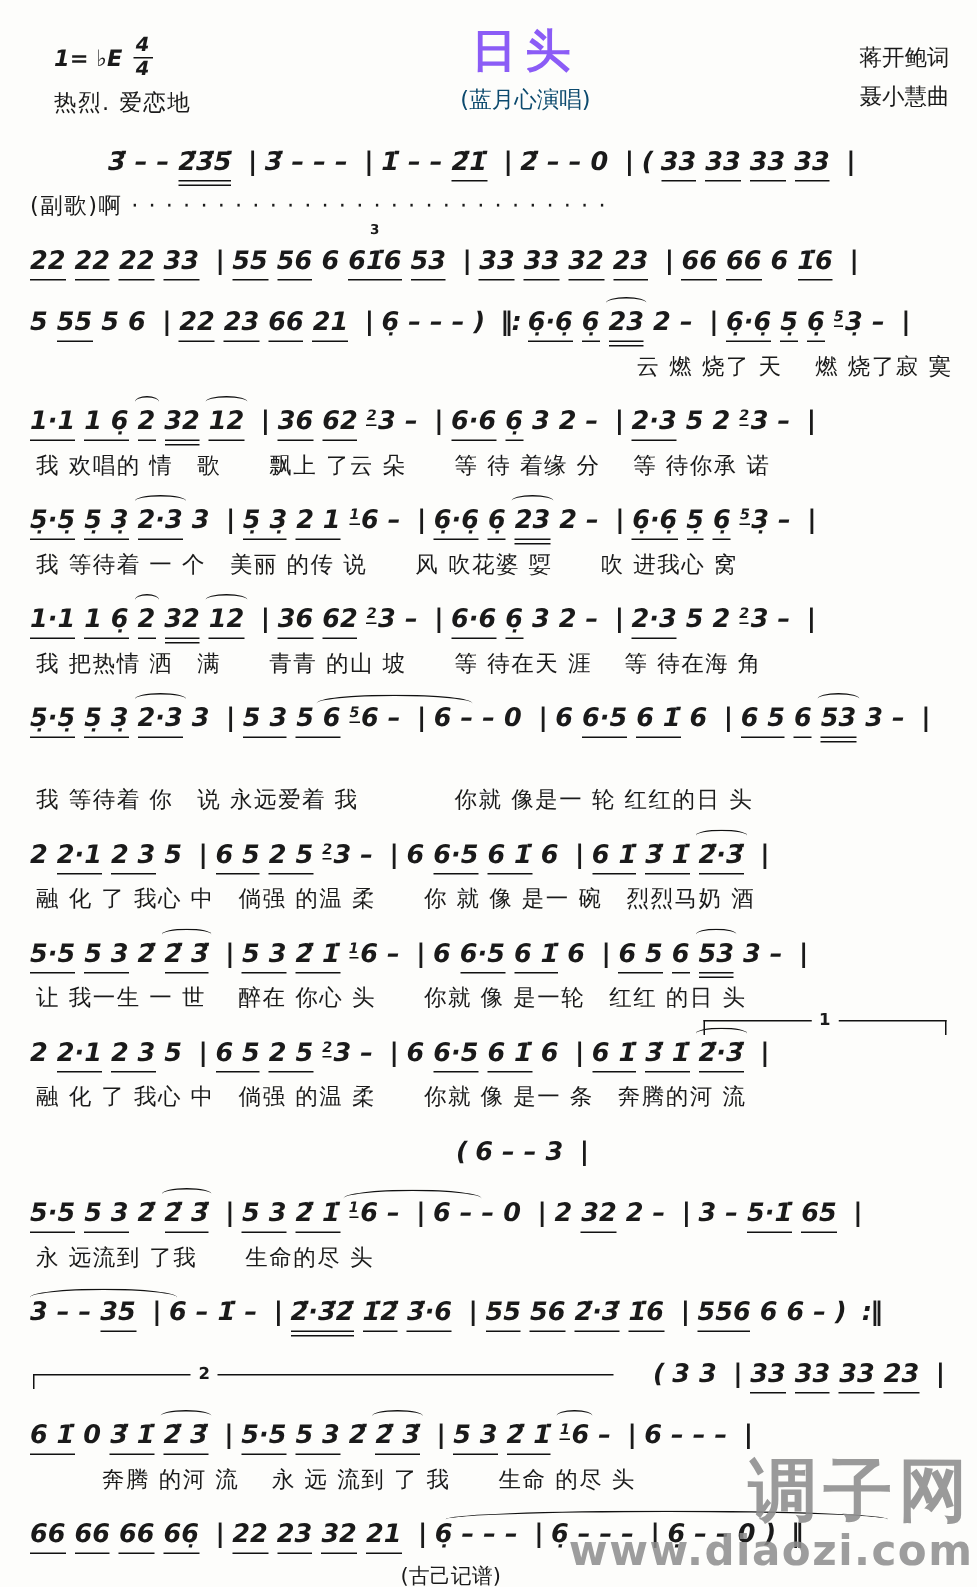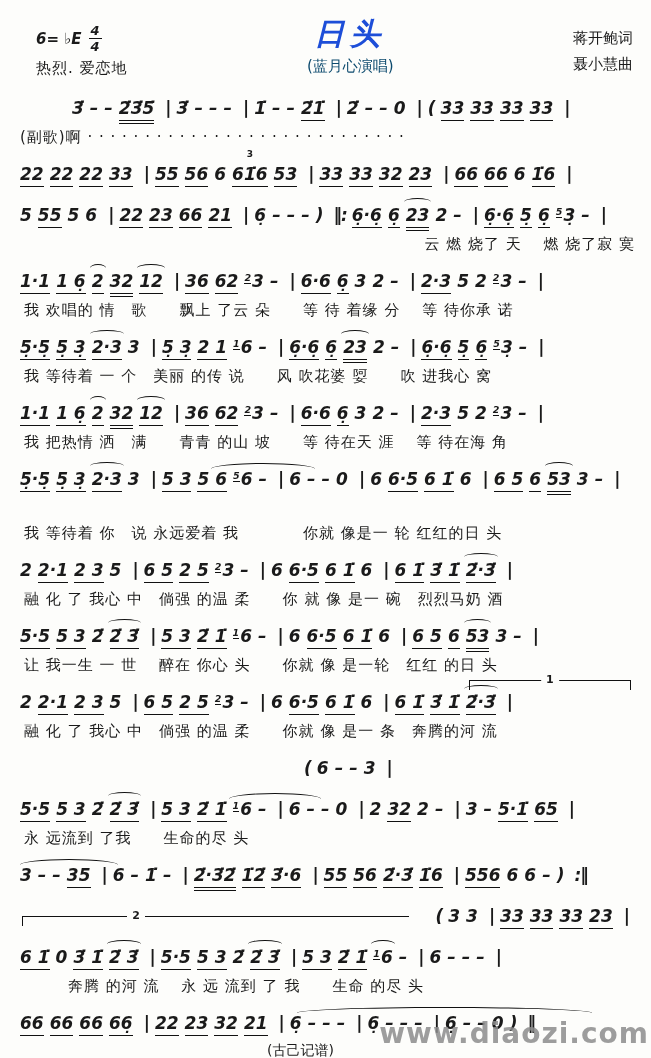--- a/index.html
+++ b/index.html
@@ -65,30 +65,30 @@
   .wm-url{font-size:28px;font-weight:bold;letter-spacing:1px;opacity:.85;margin-top:4px;}
 </style>
 </head>
 <body>
 
 <div class="sheet">
 
   <div class="hdr">
     <div class="hdr-left">
       <div class="keyline">
-        <span>6= ♭E</span>
+        <span>1= ♭E</span>
         <span class="meter">
           <span class="mt">4</span>
           <span class="mb">4</span>
         </span>
       </div>
       <div class="tempo">热烈. 爱恋地</div>
     </div>
     <div class="hdr-mid">
-      <div class="title" style="color: #1d4ed8; font-style: italic;">日头</div>
+      <div class="title" style="color: #8b5cf6;">日头</div>
       <div class="subtitle" style="color: #0c4a6e;">(蓝月心演唱)</div>
     </div>
     <div class="hdr-right">
       <div>蒋开鲍词</div>
       <div>聂小慧曲</div>
     </div>
   </div>
 
   <div class="score">
       <div class="sysrow notes" style="padding-left: 52px;">
@@ -481,16 +481,17 @@
         <span class="tok">0</span>
         <span class="tok paren">)</span>
         <span class="tok rep">‖</span>
         <div class="sysarc" style="left: 45%; width: 48%;"></div>
       </div>
     </div>
 
   <div class="footnote">(古己记谱)</div>
 
   <div class="watermark" style="color: rgb(141, 141, 141);">
+    <div class="wm-name">调子网</div>
     <div class="wm-url">www.diaozi.com</div>
   </div>
 
 </div>
 
 </body></html>

